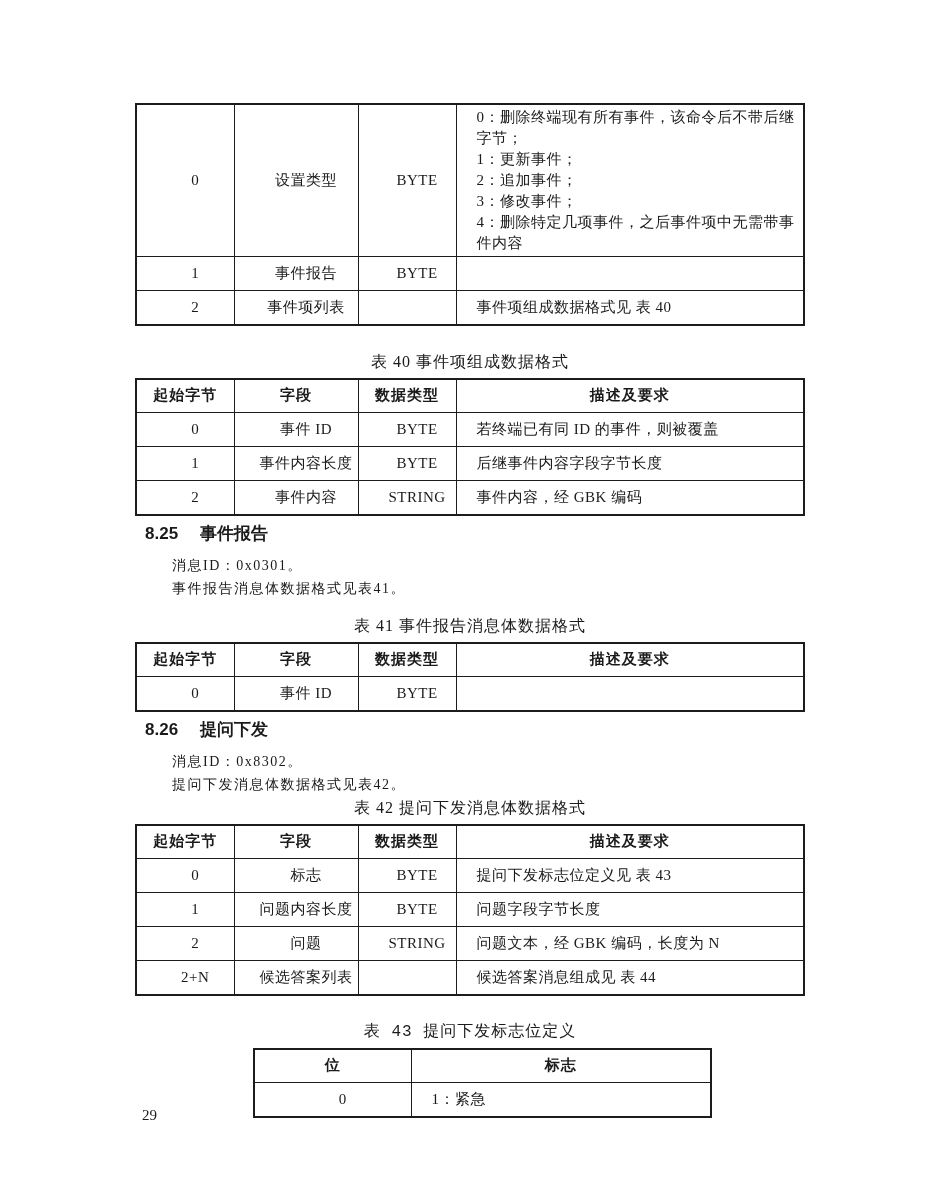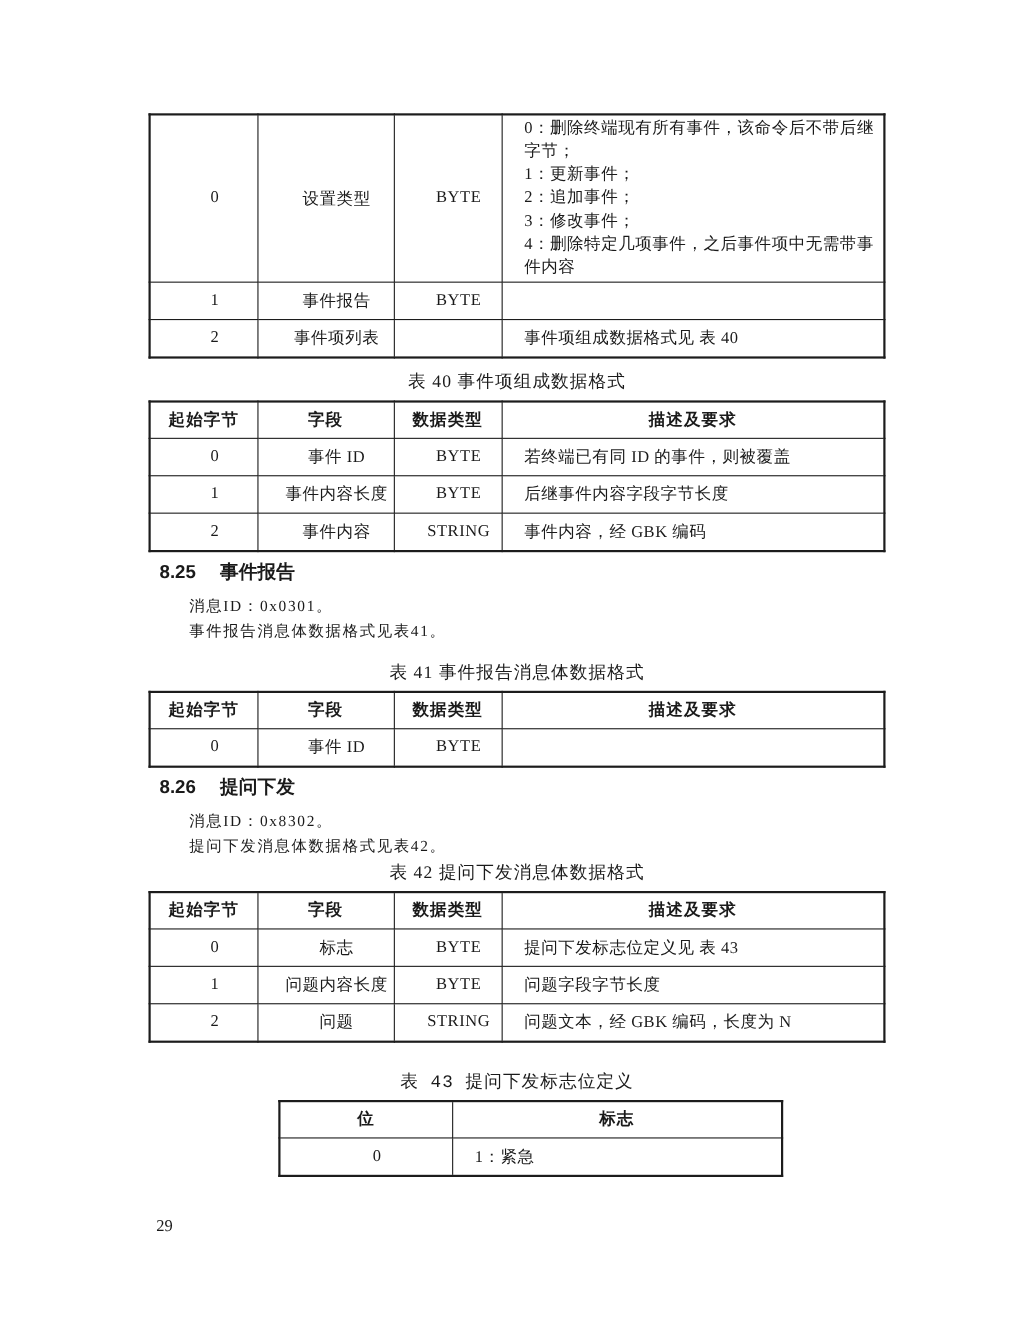--- a/index.html
+++ b/index.html
@@ -52,21 +52,21 @@
   .col-start { width: 98px; }
   .col-field { width: 124px; }
   .col-type  { width: 98px; }
   .tcaption {
     text-align: center;
     font-size: 16px;
     letter-spacing: 1px;
     line-height: 20px;
     margin: 24px 0 6px 0;
   }
-  .tcaption.first { margin-top: 12px; }
+  .tcaption.first { margin-top: 26px; }
   .sec-heading {
     font-family: "Liberation Sans", "DejaVu Sans", sans-serif;
     font-weight: bold;
     font-size: 17px;
     line-height: 20px;
     margin: 8px 0 10px 10px;
   }
   .sec-heading .sec-num { margin-right: 22px; }
   .body-para {
     font-size: 14px;
@@ -225,20 +225,26 @@
         <td>1</td>
         <td>问题内容长度</td>
         <td>BYTE</td>
         <td class="desc">问题字段字节长度</td>
       </tr>
       <tr>
         <td>2</td>
         <td>问题</td>
         <td>STRING</td>
         <td class="desc">问题文本，经 GBK 编码，长度为 N</td>
+      </tr>
+      <tr>
+        <td>2+N</td>
+        <td>候选答案列表</td>
+        <td></td>
+        <td class="desc">候选答案消息组成见 表 44</td>
       </tr>
     </tbody>
       </table>
 
     <div class="tcaption caption-43">表 43 提问下发标志位定义</div>
     <div class="small-table-wrap">
       <table class="dtable small">
         <colgroup>
             <col class="col-bit">
             <col>

